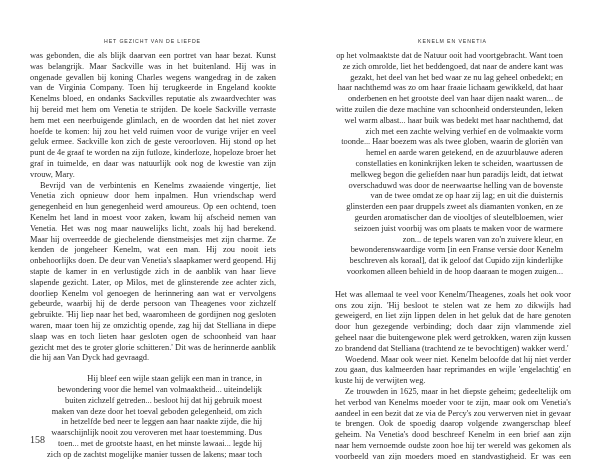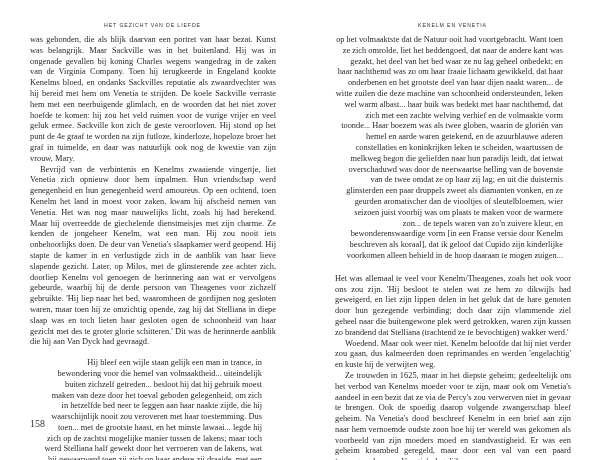--- a/index.html
+++ b/index.html
@@ -1,18 +1,18 @@
 <!DOCTYPE html>
 <html><head>
 <meta charset="utf-8">
 <style>
   html, body { margin:0; padding:0; background:#ffffff; }
   body { width:600px; height:460px; position:relative; overflow:hidden;
          font-family:"Liberation Serif","DejaVu Serif",serif; color:#2a2a2a; }
-  .page { position:absolute; top:0; height:356px; }
+  .page { position:absolute; top:16px; height:356px; }
   .page.left { left:0; width:300px; }
   .page.right { left:300px; width:300px; }
   .running-head { position:absolute; top:22px; left:0; width:100%; text-align:center;
                   font-family:"Liberation Sans","DejaVu Sans",sans-serif; font-size:5.2px;
                   letter-spacing:0.9px; color:#333; text-transform:uppercase; }
   .page.left .running-head { left:30px; width:245px; }
   .page.right .running-head { left:35px; width:235px; }
   .body { position:absolute; top:35px; font-size:8.4px; line-height:10.8px; text-align:justify;
           hyphens:manual; }
   .page.left .body { left:30px; width:246px; }
@@ -36,16 +36,16 @@
     <p class="quote">Hij bleef een wijle staan gelijk een man in trance, in bewondering voor die hemel van volmaaktheid... uiteindelijk buiten zichzelf getreden... besloot hij dat hij gebruik moest maken van deze door het toeval geboden gelegenheid, om zich in hetzelfde bed neer te leggen aan haar naakte zijde, die hij waarschijnlijk nooit zou veroveren met haar toestemming. Dus toen... met de grootste haast, en het minste lawaai... legde hij zich op de zachtst mogelijke manier tussen de lakens; maar toch werd Stelliana half gewekt door het verroeren van de lakens, wat hij gewaarwerd toen zij zich op haar andere zij draaide, met een slaperige kreun, zodat hij onbeweeglijk bleef liggen, terwijl zijn ogen gezegend werden met de rijke aanblik</p>
   </div>
   <div class="folio">158</div>
 </div>
 
 <div class="page right">
   <div class="running-head">Kenelm en Venetia</div>
   <div class="body">
     <p class="quote">op het volmaaktste dat de Natuur ooit had voortgebracht. Want toen ze zich omrolde, liet het beddengoed, dat naar de andere kant was gezakt, het deel van het bed waar ze nu lag geheel onbedekt; en haar nachthemd was zo om haar fraaie lichaam gewikkeld, dat haar onderbenen en het grootste deel van haar dijen naakt waren... de witte zuilen die deze machine van schoonheid ondersteunden, leken wel warm albast... haar buik was bedekt met haar nachthemd, dat zich met een zachte welving verhief en de volmaakte vorm toonde... Haar boezem was als twee globen, waarin de gloriën van hemel en aarde waren getekend, en de azuurblauwe aderen constellaties en koninkrijken leken te scheiden, waartussen de melkweg begon die geliefden naar hun paradijs leidt, dat ietwat overschaduwd was door de neerwaartse helling van de bovenste van de twee omdat ze op haar zij lag; en uit die duisternis glinsterden een paar druppels zweet als diamanten vonken, en ze geurden aromatischer dan de viooltjes of sleutelbloemen, wier seizoen juist voorbij was om plaats te maken voor de warmere zon... de tepels waren van zo'n zuivere kleur, en bewonderenswaardige vorm [in een Franse versie door Kenelm beschreven als koraal], dat ik geloof dat Cupido zijn kinderlijke voorkomen alleen behield in de hoop daaraan te mogen zuigen...</p>
     <p>Het was allemaal te veel voor Kenelm/Theagenes, zoals het ook voor ons zou zijn. 'Hij besloot te stelen wat ze hem zo dikwijls had geweigerd, en liet zijn lippen delen in het geluk dat de hare genoten door hun gezegende verbinding; doch daar zijn vlammende ziel geheel naar die buitengewone plek werd getrokken, waren zijn kussen zo brandend dat Stelliana (trachtend ze te bevochtigen) wakker werd.'</p>
-    <p class="indent">Woedend. Maar ook weer niet. Kenelm beloofde dat hij niet verder zou gaan, dus kalmeerden doen reprimandes en werden 'engelachtig' en kuste hij de verwijten weg.</p>
+    <p class="indent">Woedend. Maar ook weer niet. Kenelm beloofde dat hij niet verder zou gaan, dus kalmeerden haar reprimandes en wijle 'engelachtig' en kuste hij de verwijten weg.</p>
     <p class="indent">Ze trouwden in 1625, maar in het diepste geheim; gedeeltelijk om het verbod van Kenelms moeder voor te zijn, maar ook om Venetia's aandeel in een bezit dat ze via de Percy's zou verwerven niet in gevaar te brengen. Ook de spoedig daarop volgende zwangerschap bleef geheim. Na Venetia's dood beschreef Kenelm in een brief aan zijn naar hem vernoemde oudste zoon hoe hij ter wereld was gekomen als voorbeeld van zijn moeders moed en standvastigheid. Er was een geheim kraambed geregeld, maar door een val van een paard (zwangerschap zou Venetia's dagelijkse</p>
   </div>
 </div>
 
 </body></html>

